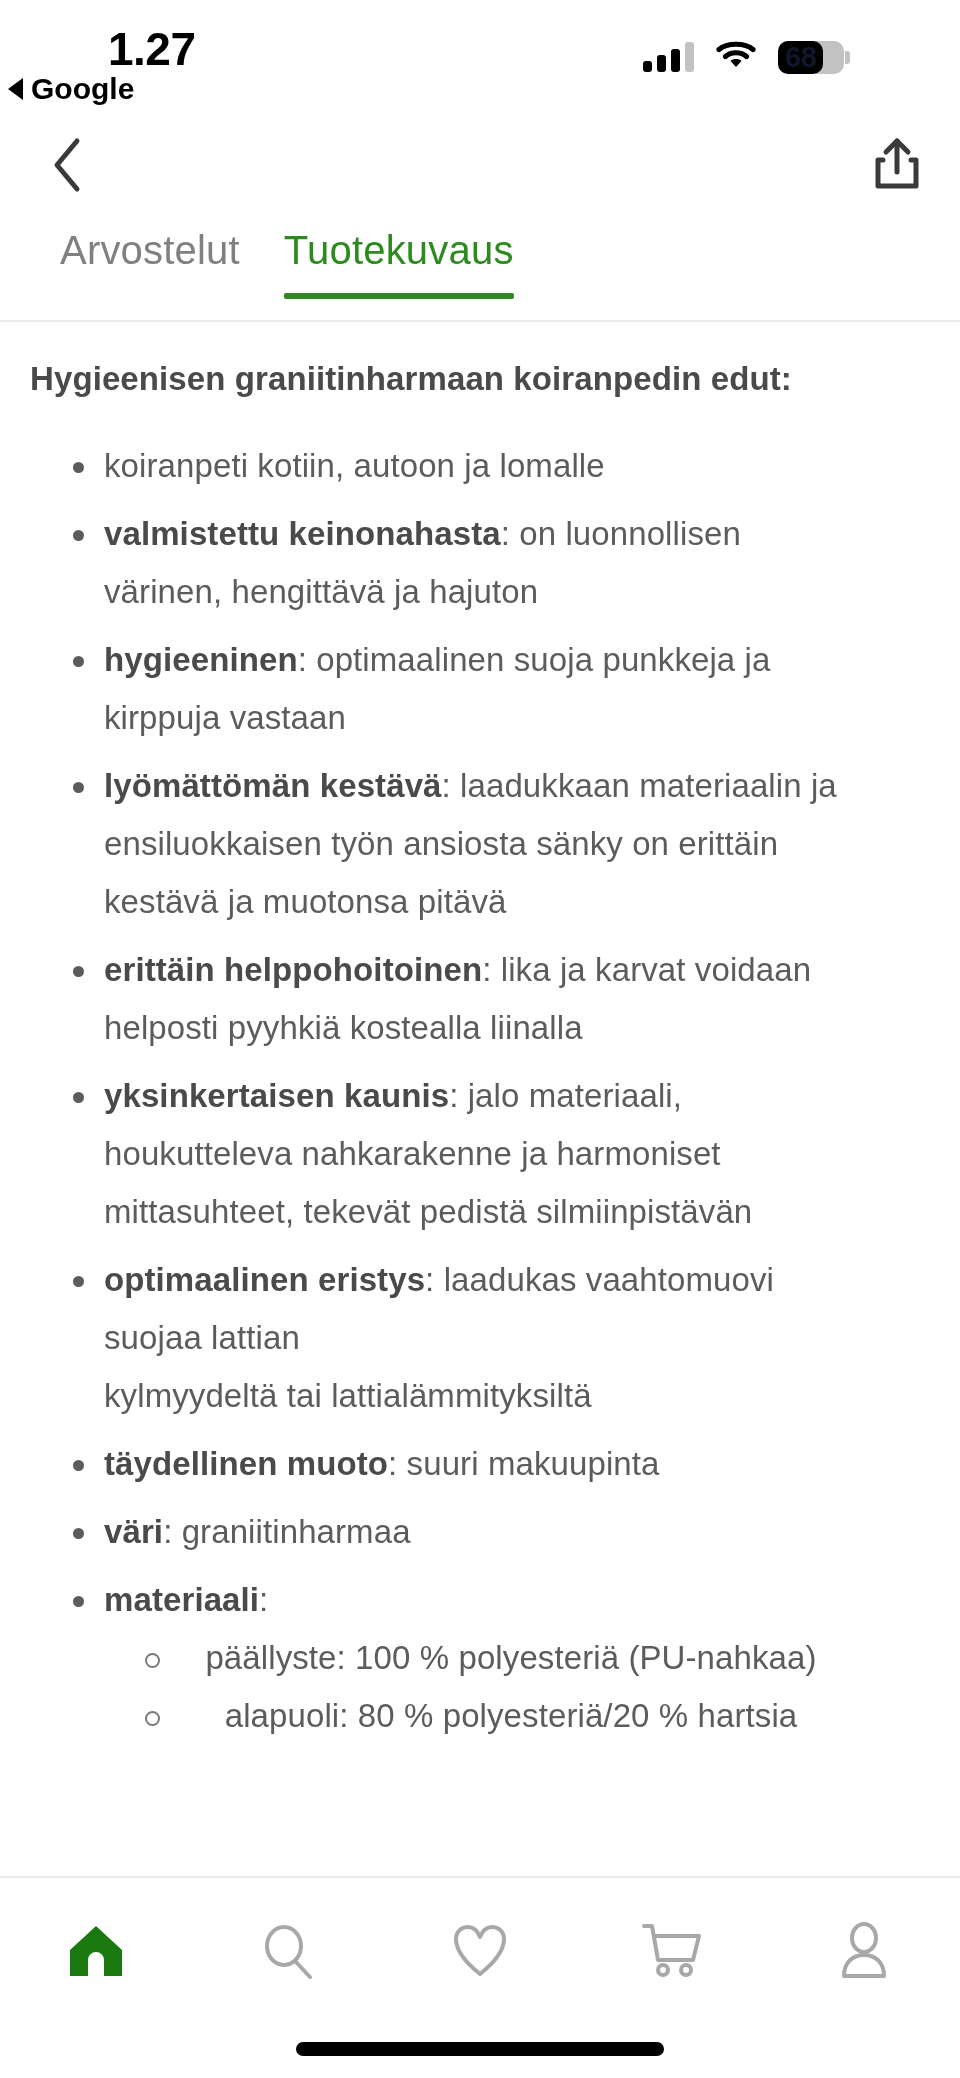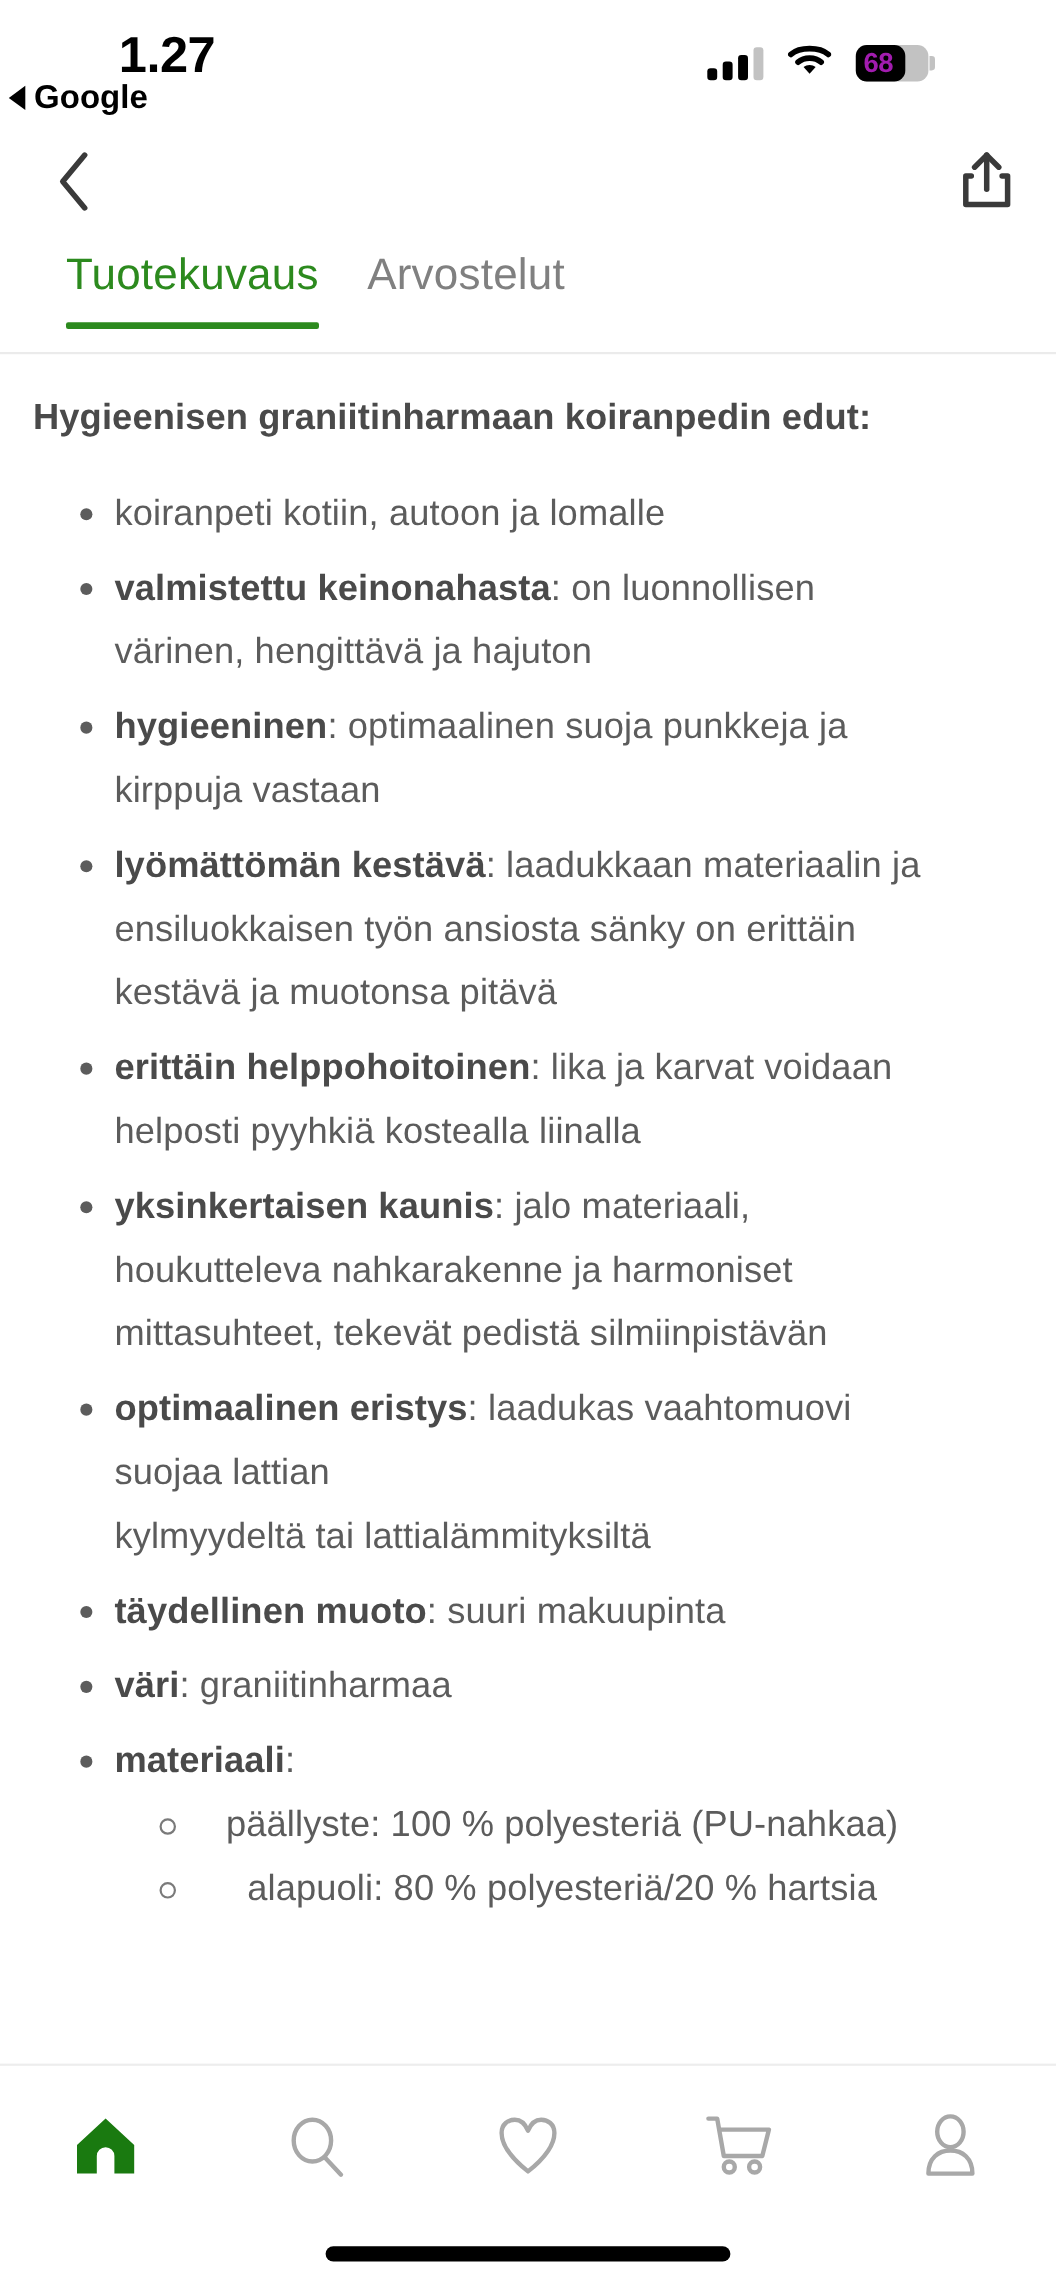--- a/index.html
+++ b/index.html
@@ -90,22 +90,22 @@
     position: absolute;
     left: 0; top: 0;
     height: 33px;
     width: 45px;
     border-radius: 10px;
     background: #000;
   }
   .battery .lvl {
     position: relative;
     z-index: 2;
-    color: #a21caf;
-    font-size: 25px;
+    color: #0f172a;
+    font-size: 29px;
     font-weight: 700;
     padding-left: 7px;
     letter-spacing: -0.5px;
   }
   .battery .cap {
     position: absolute;
     right: -6px;
     top: 10px;
     width: 5px;
     height: 13px;
@@ -326,22 +326,22 @@
       <svg width="52" height="58" viewBox="0 0 52 58">
         <path d="M26 5 L26 36" fill="none" stroke="#3a3a3a" stroke-width="5" stroke-linecap="round"></path>
         <path d="M15 16 L26 5 L37 16" fill="none" stroke="#3a3a3a" stroke-width="5" stroke-linecap="round" stroke-linejoin="round"></path>
         <path d="M12 24 L7 24 L7 50 L45 50 L45 24 L40 24" fill="none" stroke="#3a3a3a" stroke-width="5" stroke-linecap="round" stroke-linejoin="round"></path>
       </svg>
     </span>
   </div>
 </div>
 
 <div class="tabs">
+  <div class="tab">Arvostelut</div>
   <div class="tab active">Tuotekuvaus</div>
-  <div class="tab">Arvostelut</div>
 </div>
 <div class="tabs-divider"></div>
 
 <div class="content">
   <div class="desc-title">Hygieenisen graniitinharmaan koiranpedin edut:</div>
 
   <ul class="bullets">
     <li>
       <span>koiranpeti kotiin, autoon ja lomalle</span>
     </li>

